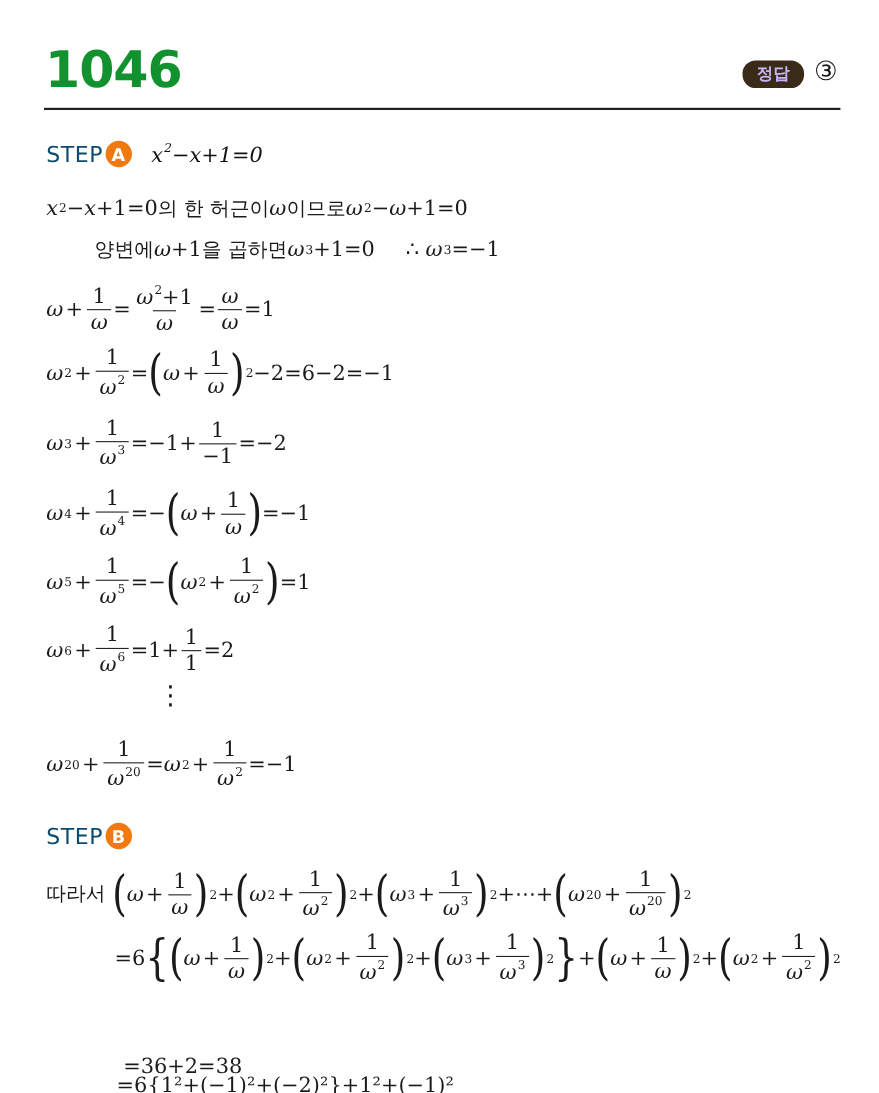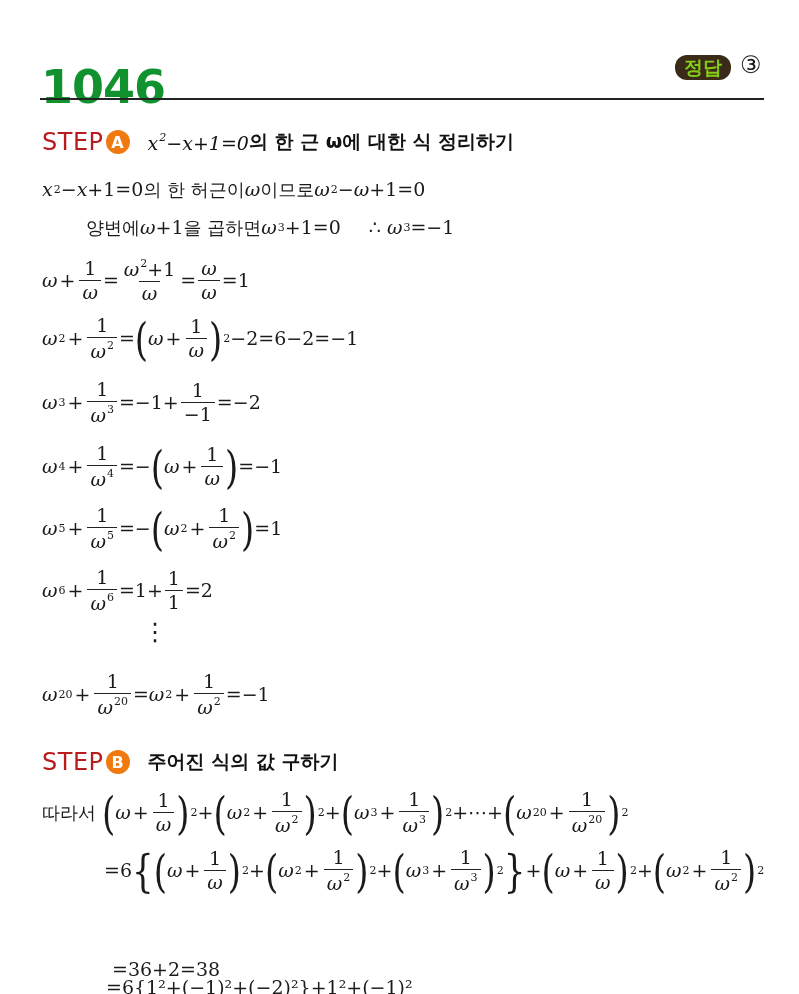--- a/index.html
+++ b/index.html
@@ -3,31 +3,31 @@
 <meta charset="utf-8">
 <style>
   html, body { margin:0; padding:0; }
   body {
     width:799px; height:994px; background:#ffffff; position:relative; overflow:hidden;
     font-family:"DejaVu Serif", serif; color:#1a1a1a;
   }
   .abs { position:absolute; }
   .probnum {
     left:41px; top:40px; font-family:"DejaVu Sans", sans-serif; font-weight:bold;
-    font-size:46px; color:#11922f; letter-spacing:-1px; line-height:1;margin-top:24px;
+    font-size:46px; color:#11922f; letter-spacing:-1px; line-height:1;
   }
   .hrule { left:40px; top:98px; width:724px; height:2px; background:#222; }
   .badge {
     left:675px; top:55px; width:56px; height:25px; border-radius:12px; background:#3a2a18;
-    color:#84cc16; font-family:"DejaVu Sans", sans-serif; font-weight:bold; font-size:19px;
+    color:#c4b5fd; font-family:"DejaVu Sans", sans-serif; font-weight:bold; font-size:15px;
     display:flex; align-items:center; justify-content:center;
   }
   .answer { left:740px; top:53px; font-family:"DejaVu Sans", sans-serif; font-size:24px; line-height:1; }
   .step { display:flex; align-items:center; font-family:"DejaVu Sans", sans-serif; }
-  .step-word { color:#b91c1c; font-size:24px; letter-spacing:0.5px; }
+  .step-word { color:#0c4a6e; font-size:20px; letter-spacing:0.5px; }
   .step-circle {
     width:24px; height:24px; border-radius:50%; background:#f07a10; color:#fff;
     font-weight:bold; font-size:16px; display:flex; align-items:center; justify-content:center;
     margin-left:2px;
   }
   .step-title { font-weight:bold; font-size:19px; margin-left:18px; color:#111; }
   .line { font-size:19px; line-height:1; white-space:nowrap; display:flex; align-items:center; }
   .ko { font-family:"DejaVu Sans", sans-serif; font-size:18px; }
   .it { font-style:italic; }
   sup.s { font-size:11px; vertical-align:9px; margin-left:1px; }
@@ -42,23 +42,22 @@
 <body>
 
 <div class="abs probnum">1046</div>
 <div class="abs badge">정답</div>
 <div class="abs answer">③</div>
 <div class="abs hrule"></div>
 
 <div class="abs step" style="left:42px; top:128px;">
   <span class="step-word">STEP</span>
   <span class="step-circle">A</span>
-  <span class="step-title" style="display:flex;align-items:center;">
+  <span class="step-title" style="display:flex;align-items:center;flex-direction:column;">
     <span class="it" style="font-family:'DejaVu Serif',serif;font-weight:normal;">x<sup class="s">2</sup>−x+1=0</span>
-      <span>의 한 근 ω에 대한 식 정리하기</span>
   </span>
 </div>
 
 <div class="abs line" style="left:42px; top:180px;">
   <span class="it">x</span>
     <sup class="s">2</sup>
     <span>−</span>
     <span class="it">x</span>
     <span>+1=0</span>
   <span class="ko">의 한 허근이 </span>
@@ -216,21 +215,20 @@
   <span class="frac">
       <span class="num">1</span>
       <span class="den"><i>ω</i><sup class="s">2</sup></span>
     </span>
     <span>=−1</span>
 </div>
 
 <div class="abs step" style="left:42px; top:748px;">
   <span class="step-word">STEP</span>
   <span class="step-circle">B</span>
-  <span class="step-title">주어진 식의 값 구하기</span>
 </div>
 
 <div class="abs line" style="left:42px; top:790px;">
   <span class="ko" style="margin-right:6px;">따라서</span>
   <span class="big">(</span>
     <span class="it">ω</span>
     <span class="op">+</span>
   <span class="frac">
       <span class="num">1</span>
       <span class="den it">ω</span>

